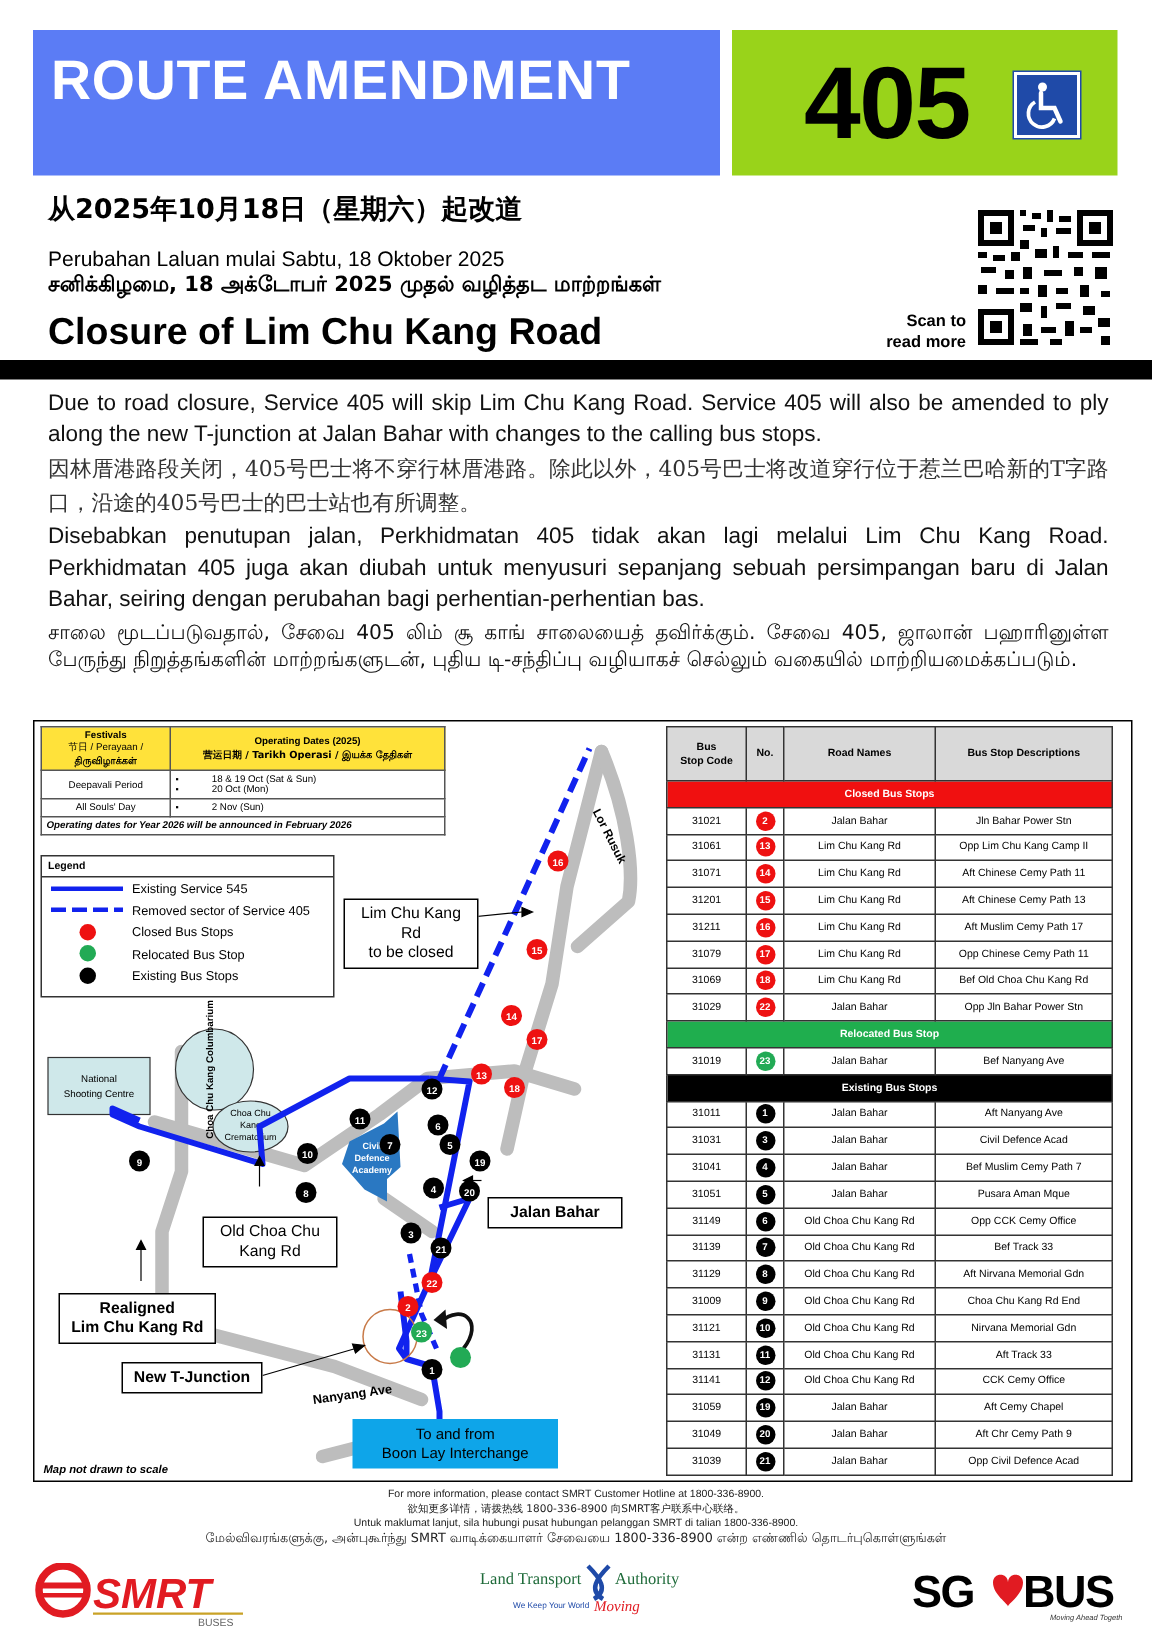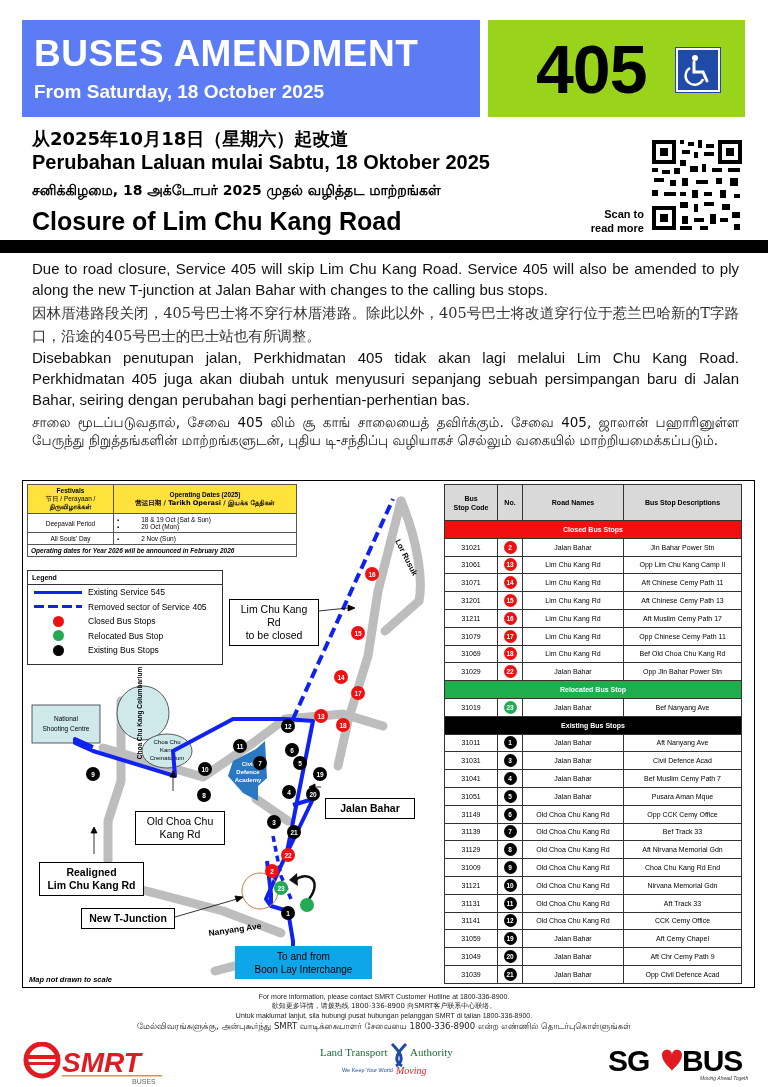--- a/index.html
+++ b/index.html
@@ -7,21 +7,21 @@
 
   .hdr-blue { position: absolute; left: 22px; top: 20px; width: 458px; height: 97px; background: #5b7cf5; color: #fff; padding: 14px 0 0 12px; }
   .hdr-blue .t1 { font-size: 37px; font-weight: bold; line-height: 40px; letter-spacing: 0.5px; }
   .hdr-blue .t2 { font-size: 19px; font-weight: bold; line-height: 28px; margin-top: 4px; }
   .hdr-green { position: absolute; left: 488px; top: 20px; width: 257px; height: 97px; background: #99d31a; }
   .route-num { position: absolute; left: 48px; top: 6px; font-size: 68px; font-weight: bold; line-height: 86px; letter-spacing: -1px; }
   .wc { position: absolute; left: 188px; top: 28px; width: 44px; height: 44px; background: #1f4aa8; border: 2px solid #fff; outline: 1px solid #1f4aa8; }
 
   .sub { position: absolute; left: 32px; }
   .sub-cn { top: 127px; font-size: 18px; font-weight: bold; font-family: "DejaVu Sans", sans-serif; }
-  .sub-ms { top: 151px; font-size: 20px; font-weight: bold; }
+  .sub-ms { top: 164px; font-size: 14px; font-weight: normal; }
   .sub-ta { top: 182px; font-size: 14px; font-weight: bold; font-family: "DejaVu Sans", sans-serif; }
   .sub-en { top: 207px; font-size: 25px; font-weight: bold; }
   .scan { position: absolute; left: 586px; top: 207px; font-size: 11px; font-weight: bold; text-align: right; width: 58px; line-height: 14px; }
   .qr { position: absolute; left: 650px; top: 138px; width: 94px; height: 94px; background: #fff; }
   .bar-black { position: absolute; left: 0; top: 240px; width: 768px; height: 13px; background: #000; }
 
   .para { position: absolute; left: 32px; width: 707px; text-align: justify; font-size: 15px; line-height: 21px; color: #111; }
   .p-en { top: 258px; }
   .p-cn { top: 302px; font-family: "DejaVu Serif", serif; font-size: 14.5px; line-height: 23px; color: #333; }
   .p-ms { top: 347px; }
@@ -65,22 +65,21 @@
   .footer { position: absolute; left: 0; top: 992px; width: 768px; text-align: center; font-size: 7px; line-height: 9.5px; color: #222; }
   .footer .ta { font-size: 8.5px; font-family: "DejaVu Sans", sans-serif; line-height: 11px; }
   .logo-smrt { position: absolute; left: 22px; top: 1042px; }
   .logo-lta { position: absolute; left: 320px; top: 1040px; text-align: center; }
   .logo-sg { position: absolute; left: 608px; top: 1043px; }
 </style>
 </head>
 <body>
 
 <div class="hdr-blue">
-  <div class="t1">BUSES AMENDMENT</div>
-  <div class="t2">From Saturday, 18 October 2025</div>
+  <div class="t1">ROUTE AMENDMENT</div>
 </div>
 <div class="hdr-green">
   <div class="route-num">405</div>
   <div class="wc">
     <svg width="40" height="40" viewBox="0 0 40 40">
       <circle cx="17" cy="8" r="3" fill="#fff"></circle>
       <path d="M16 12 L16 22 L25 22 L29 31" stroke="#fff" stroke-width="3" fill="none" stroke-linecap="round"></path>
       <path d="M12 18 A9 9 0 1 0 25 29" stroke="#fff" stroke-width="2.5" fill="none"></path>
     </svg>
   </div>

